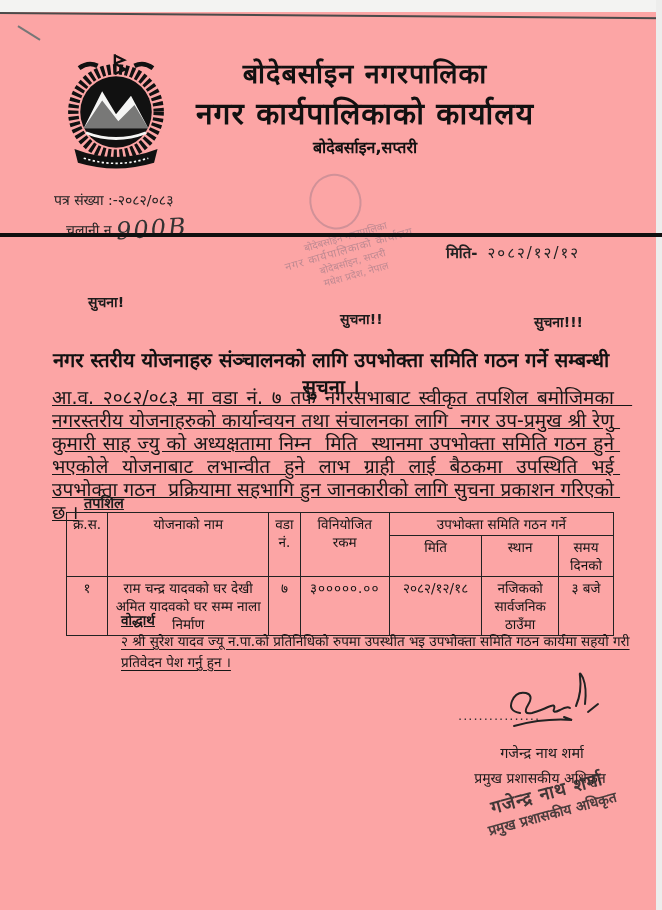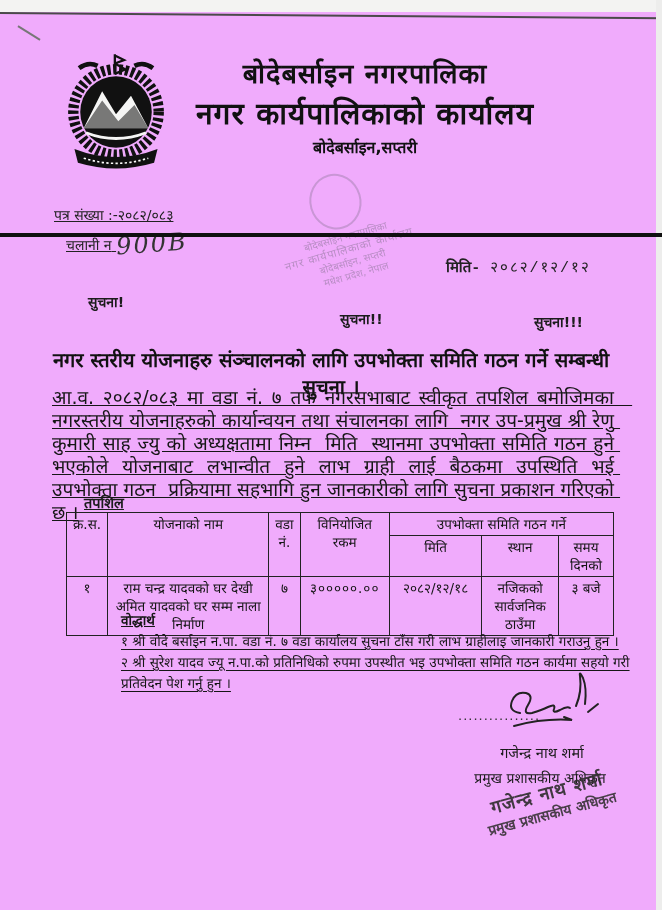--- a/index.html
+++ b/index.html
@@ -1,49 +1,49 @@
 <!DOCTYPE html>
 <html><head>
 <meta charset="utf-8">
 <style>
   * { margin:0; padding:0; box-sizing:border-box; }
   html,body { background:#d8d8d8; }
   body { font-family:"DejaVu Sans","Liberation Sans",sans-serif; }
   .scan {
     position:relative; width:662px; height:910px; margin:0 auto;
-    background:#f0abfc; overflow:hidden; color:#1c1c1c;
+    background:#fca5a5; overflow:hidden; color:#1c1c1c;
   }
   
   .scan-top-edge { position:absolute; left:0; top:12px; width:664px; height:2px;
     background:#4a4a4a; transform:rotate(0.45deg); transform-origin:left center; }
   .scan-top-strip { position:absolute; left:0; top:0; width:662px; height:12px; background:#f3f3f2; }
   .corner-mark { position:absolute; left:16px; top:32px; width:26px; height:2px;
     background:#777; transform:rotate(32deg); }
   .right-shade { position:absolute; right:0; top:0; width:6px; height:910px; background:#ededec; }
 
   
   .emblem { position:absolute; left:58px; top:52px; width:116px; height:120px; }
 
   
   .hdr { position:absolute; left:150px; width:430px; text-align:center; color:#111; }
   .t1 { top:54px;  font-size:27px; font-weight:bold; letter-spacing:1px; }
   .t2 { top:92px;  font-size:30px; font-weight:bold; letter-spacing:1px; }
   .t3 { top:136px; font-size:16px; font-weight:bold; }
   .t4 { top:165px; font-size:15px; }
 
   
-  .meta-left { position:absolute; left:54px; top:205px; font-size:14px; color:#222;text-decoration:underline; }
+  .meta-left { position:absolute; left:54px; top:190px; font-size:14px; color:#222; }
   .meta-left .row2 { margin-top:4px; padding-left:12px; }
   .chalani-hand { display:inline-block; font-family:"DejaVu Serif",serif; font-style:italic;
     font-size:24px; color:#333; transform:rotate(-4deg) translateY(2px); letter-spacing:2px; }
   .meta-right { position:absolute; left:446px; top:193px; font-size:13px;
     font-family:"Liberation Serif","DejaVu Serif",serif; color:#151515; }
   .meta-right div { margin-bottom:9px; }
   .rule { position:absolute; left:0; top:233px; width:662px; height:4px; background:#101010; }
-  .miti-line { position:absolute; left:446px; top:256px; font-size:15px; font-weight:bold; color:#222;font-family:Liberation Mono, monospace; }
+  .miti-line { position:absolute; left:446px; top:242px; font-size:15px; font-weight:bold; color:#222; }
   .miti-line .val { font-weight:normal; margin-left:10px; letter-spacing:2px; }
 
   
   .fstamp { position:absolute; left:252px; top:172px; width:190px; height:140px;
     transform:rotate(-16deg); color:#6b6377; opacity:0.42; text-align:center;
     font-size:10px; line-height:13px; pointer-events:none; }
   .fstamp .ring { width:52px; height:56px; margin:0 auto 2px auto; border:2px solid #6b6377;
     border-radius:50%; opacity:.7; }
   .fstamp .l { white-space:nowrap; }
   .fstamp .big { font-size:11px; letter-spacing:1px; }
@@ -175,21 +175,20 @@
       <td class="amt">३०००००.००</td>
       <td>२०८२/१२/१८</td>
       <td>नजिकको सार्वजनिक ठाउँमा</td>
       <td>३ बजे</td>
     </tr>
   </tbody>
     </table>
 
   <div class="bodartha">
     <div class="bt">वोद्धार्थ</div>
-    <div class="ln">१ श्री वोदे बर्साइन न.पा. वडा नं. ७ वडा कार्यालय सुचना टाँस गरी लाभ ग्राहीलाइ जानकारी गराउनु हुन ।</div>
     <div class="ln">२ श्री सुरेश यादव ज्यू न.पा.को प्रतिनिधिको रुपमा उपस्थीत भइ उपभोक्ता समिति गठन कार्यमा सहयो गरी प्रतिवेदन पेश गर्नु हुन ।</div>
   </div>
 
   <div class="sig-wrap">
     <span class="sig-dots">................</span>
     <svg class="sig-svg" width="150" height="70" viewBox="0 0 150 70">
       <path d="M40 45 q-12 -2 -8 -12 q4 -10 14 -8 q8 2 2 12 q-6 10 4 8 q10 -3 16 -6 q8 -4 6 2 q-2 5 6 1 q7 -4 10 -2" fill="none" stroke="#222" stroke-width="2" stroke-linecap="round"></path>
       <path d="M96 38 q6 -14 4 -30 q-1 -6 3 2 q4 10 2 26" fill="none" stroke="#222" stroke-width="2" stroke-linecap="round"></path>
       <path d="M108 44 l10 -8" fill="none" stroke="#222" stroke-width="2" stroke-linecap="round"></path>
       <path d="M34 58 q30 -8 58 -6 l-8 -3" fill="none" stroke="#222" stroke-width="2" stroke-linecap="round"></path>

